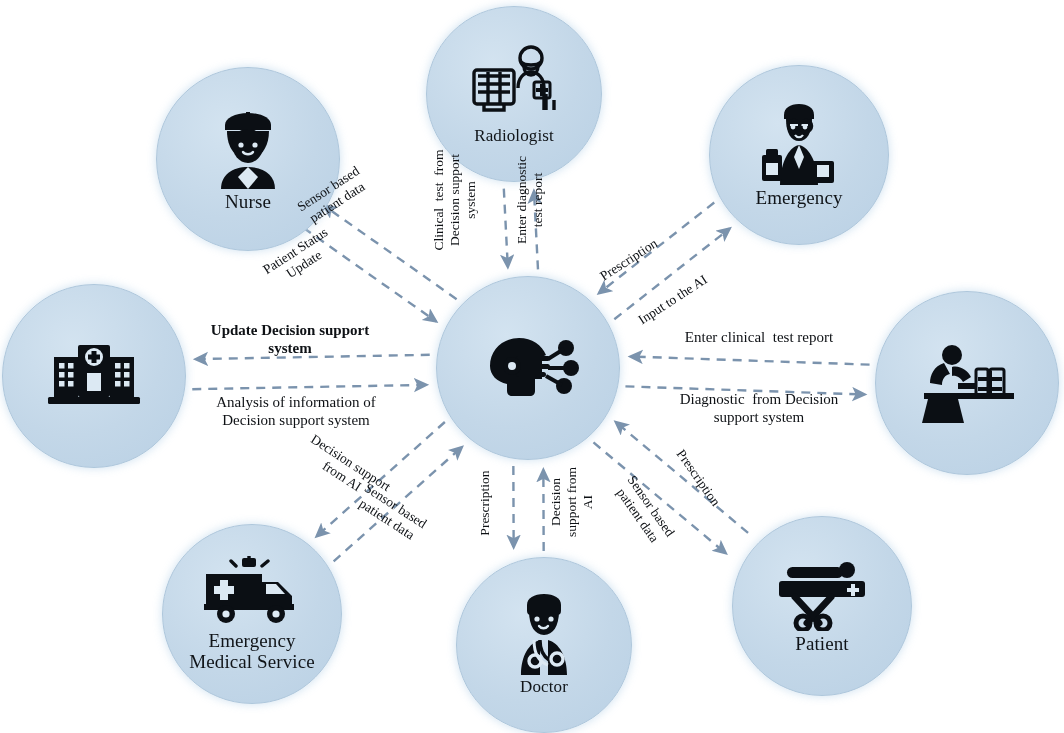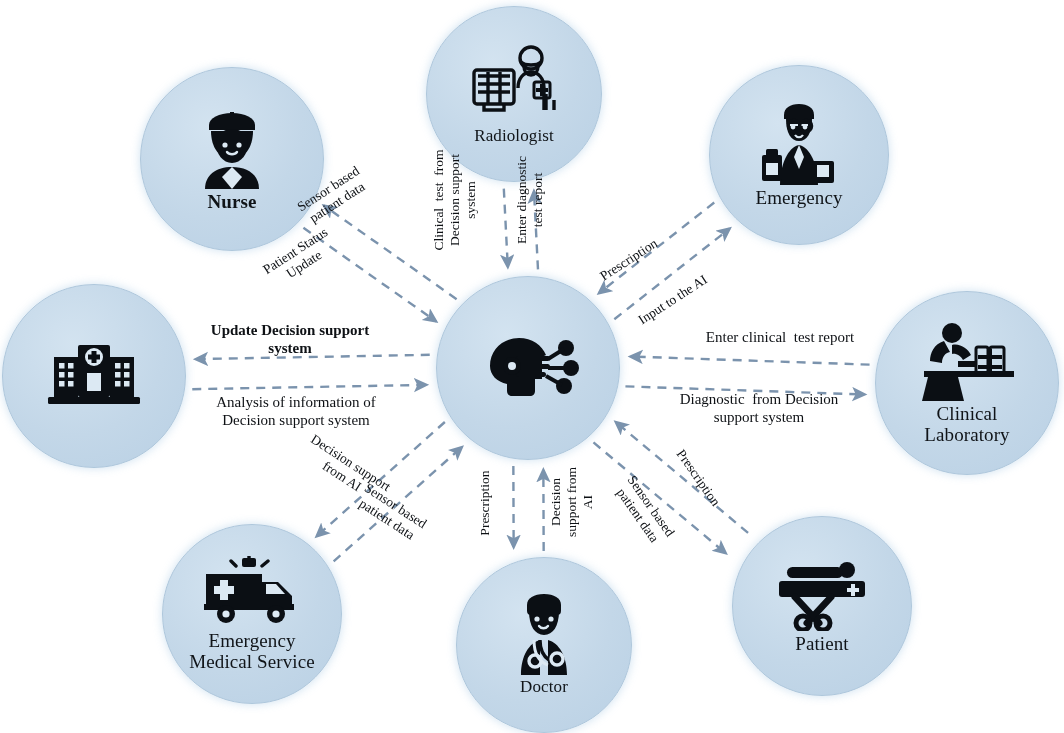--- a/index.html
+++ b/index.html
@@ -53,21 +53,21 @@
         <line x1="513.3538860539446" y1="466.0535126667024" x2="513.646309437374" y2="547.0547898766503"></line>
         <line x1="543.660554285169" y1="550.9464612677884" x2="543.3681309017396" y2="469.94518405784055"></line>
         <line x1="444.8611415044625" y1="422.00861235080004" x2="316.6707692962555" y2="536.2652484494193"></line>
         <line x1="333.64583195218603" y1="561.3221286987088" x2="461.83620416039304" y2="447.06549260008956"></line>
         <line x1="429.74019434863135" y1="354.8086925077432" x2="195.70622479359986" y2="359.1226827299558"></line>
         <line x1="192.25980565136862" y1="389.1913074922568" x2="426.29377520640014" y2="384.8773172700442"></line>
       </g>
   </svg>
 
   <div id="node-layer">
-      <div class="node" style="left: 140px; top: 67px; width: 184px; height: 184px; font-weight: bold;">
+      <div class="node" style="left: 156px; top: 67px; width: 184px; height: 184px;">
         <div class="glyph">
           <svg width="86" height="84" viewBox="0 0 86 84">
             <g fill="#0b0f14">
 <path d="M20 20c0-7 10-12 23-12s23 5 23 12v5H20z"></path>
               <rect x="38" y="10" width="10" height="4"></rect>
               <rect x="41" y="7" width="4" height="10"></rect>
 <path d="M22 26c0 16 8 28 21 28s21-12 21-28z"></path>
 <path d="M43 24c-9 0-16 6-16 14 0 11 7 20 16 20s16-9 16-20c0-8-7-14-16-14z" fill="#0b0f14"></path>
 <circle cx="36" cy="40" r="2.6" fill="#dce9f3"></circle>
               <circle cx="50" cy="40" r="2.6" fill="#dce9f3"></circle>
@@ -133,22 +133,20 @@
 <path d="M40 40h18v6H40z"></path>
 <rect x="6" y="50" width="90" height="6"></rect>
 <path d="M10 56h30l6 24H4z"></path>
 <path d="M70 28h4v22h-4z"></path>
               <path d="M60 34h24v4H60zM60 44h24v4H60z"></path>
 <rect x="72" y="26" width="14" height="26" rx="2" fill="none" stroke="#0b0f14" stroke-width="3"></rect>
 <rect x="58" y="26" width="12" height="26" rx="2" fill="none" stroke="#0b0f14" stroke-width="3"></rect>
 </g>
           </svg>
         </div>
-        <div class="cap" style="white-space: pre;">Clinical
-Laboratory</div>
       </div>
       <div class="node" style="left: 732px; top: 516px; width: 180px; height: 180px;">
         <div class="glyph">
           <svg width="98" height="74" viewBox="0 0 98 74">
             <g fill="#0b0f14">
 <circle cx="74" cy="13" r="8"></circle>
 <rect x="14" y="10" width="56" height="11" rx="5.5"></rect>
 <rect x="6" y="24" width="86" height="16" rx="3"></rect>
 <path d="M70 26h20v12H70z"></path>
 <path d="M78 27h4v4h4v4h-4v4h-4v-4h-4v-4h4z" fill="#dce9f3"></path>
@@ -253,21 +251,21 @@
 patient data</div>
       <div class="elbl" style="left: 300px; top: 258px; transform: translate(-50%, -50%) rotate(-33deg);">Patient Status
 Update</div>
       <div class="elbl" style="left: 455px; top: 200px; transform: translate(-50%, -50%) rotate(-90deg);">Clinical  test  from
 Decision support
 system</div>
       <div class="elbl" style="left: 530px; top: 200px; transform: translate(-50%, -50%) rotate(-90deg);">Enter diagnostic
 test report</div>
       <div class="elbl" style="left: 629px; top: 260px; transform: translate(-50%, -50%) rotate(-33deg);">Prescription</div>
       <div class="elbl" style="left: 673px; top: 300px; transform: translate(-50%, -50%) rotate(-33deg);">Input to the AI</div>
-      <div class="elbl h" style="left: 759px; top: 337px; transform: translate(-50%, -50%) rotate(0deg); margin-left: 21px;">Enter clinical  test report</div>
+      <div class="elbl h" style="left: 759px; top: 337px; transform: translate(-50%, -50%) rotate(0deg);">Enter clinical  test report</div>
       <div class="elbl h" style="left: 759px; top: 408px; transform: translate(-50%, -50%) rotate(0deg);">Diagnostic  from Decision
 support system</div>
       <div class="elbl" style="left: 698px; top: 478px; transform: translate(-50%, -50%) rotate(55deg);">Prescription</div>
       <div class="elbl" style="left: 644px; top: 511px; transform: translate(-50%, -50%) rotate(55deg);">Sensor based
 patient data</div>
       <div class="elbl" style="left: 572px; top: 502px; transform: translate(-50%, -50%) rotate(-90deg);">Decision
 support from
 AI</div>
       <div class="elbl" style="left: 485px; top: 503px; transform: translate(-50%, -50%) rotate(-90deg);">Prescription</div>
       <div class="elbl" style="left: 346px; top: 470px; transform: translate(-50%, -50%) rotate(33deg);">Decision support

